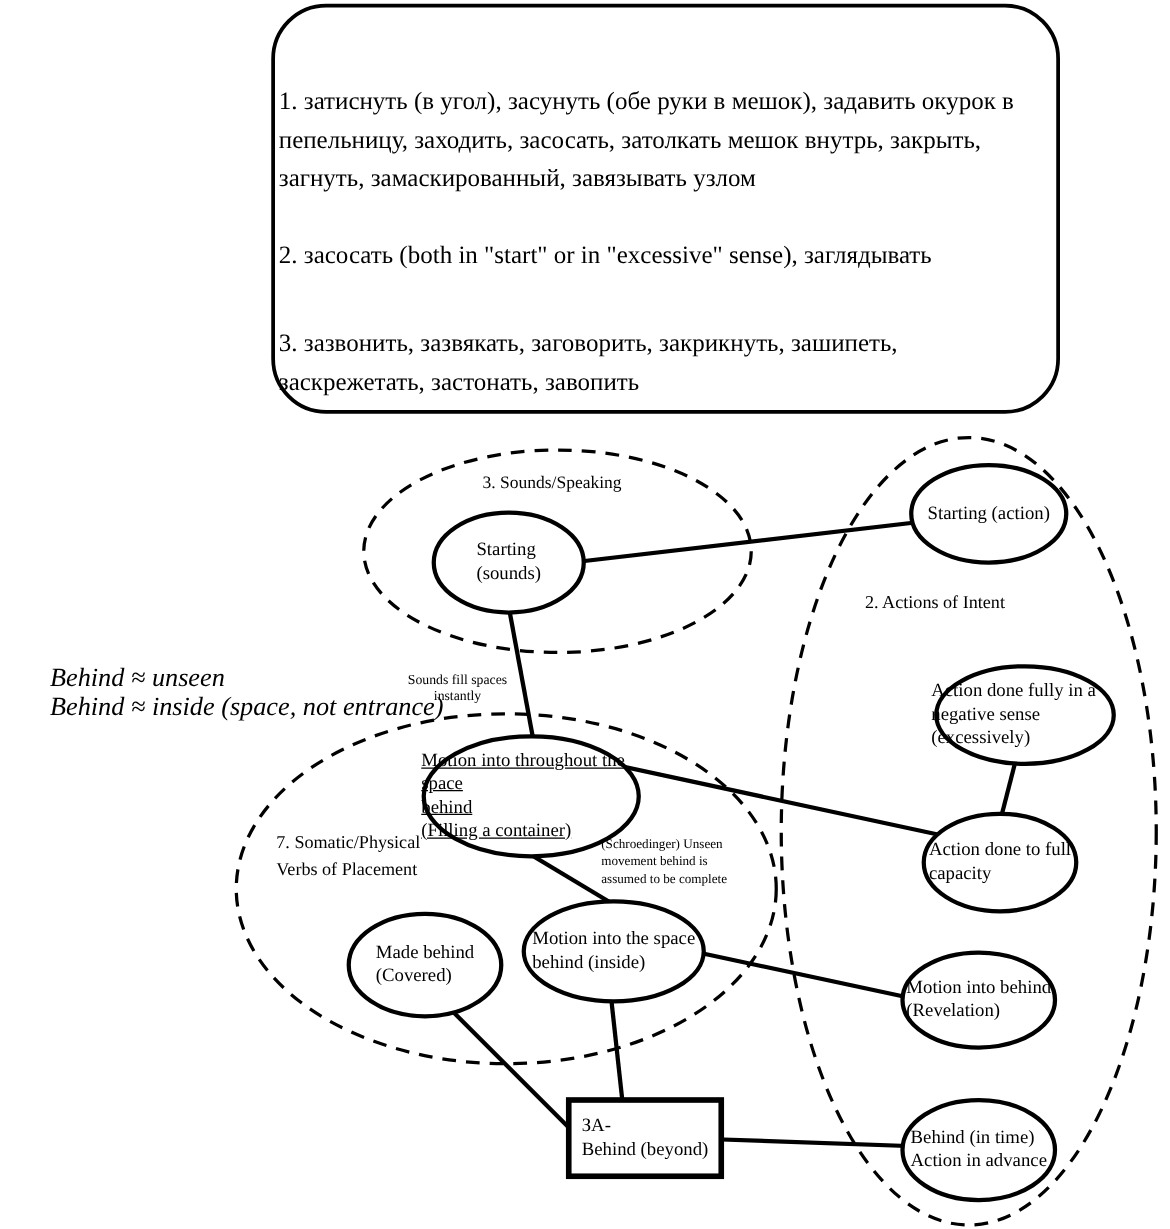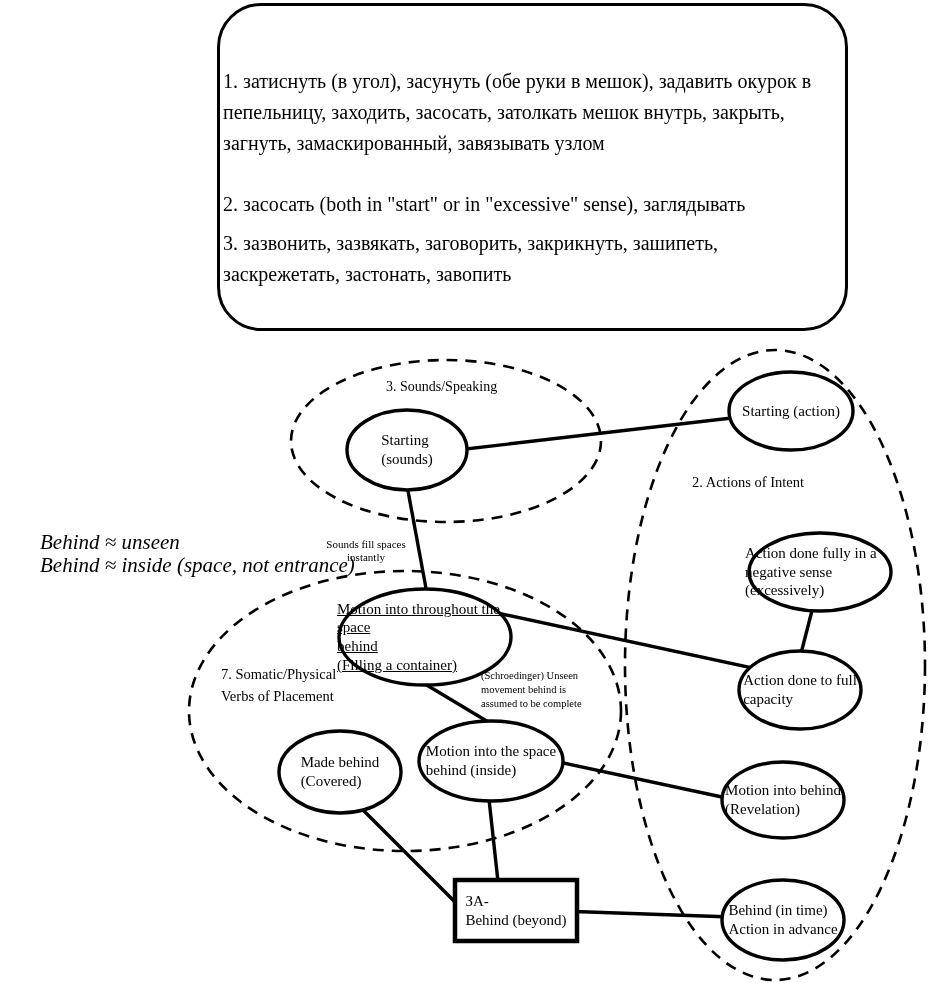--- a/index.html
+++ b/index.html
@@ -20,21 +20,21 @@
     width: 631px; height: 328px;
     box-sizing: border-box;
     border: 3px solid #000000;
     border-radius: 44px;
     padding: 60px 14px 10px 3px;
     font-size: 20px;
     line-height: 31px;
   }
   .legend-box p { margin: 0; }
   .legend-box p.gap1 { margin-top: 30px; }
-  .legend-box p.gap2 { margin-top: 8px; }
+  .legend-box p.gap2 { margin-top: 40px; }
 
   .node-label {
     position: absolute;
     display: flex;
     align-items: center;
     justify-content: center;
     text-align: left;
     white-space: pre-line;
     font-size: 15px;
     line-height: 1.25;

